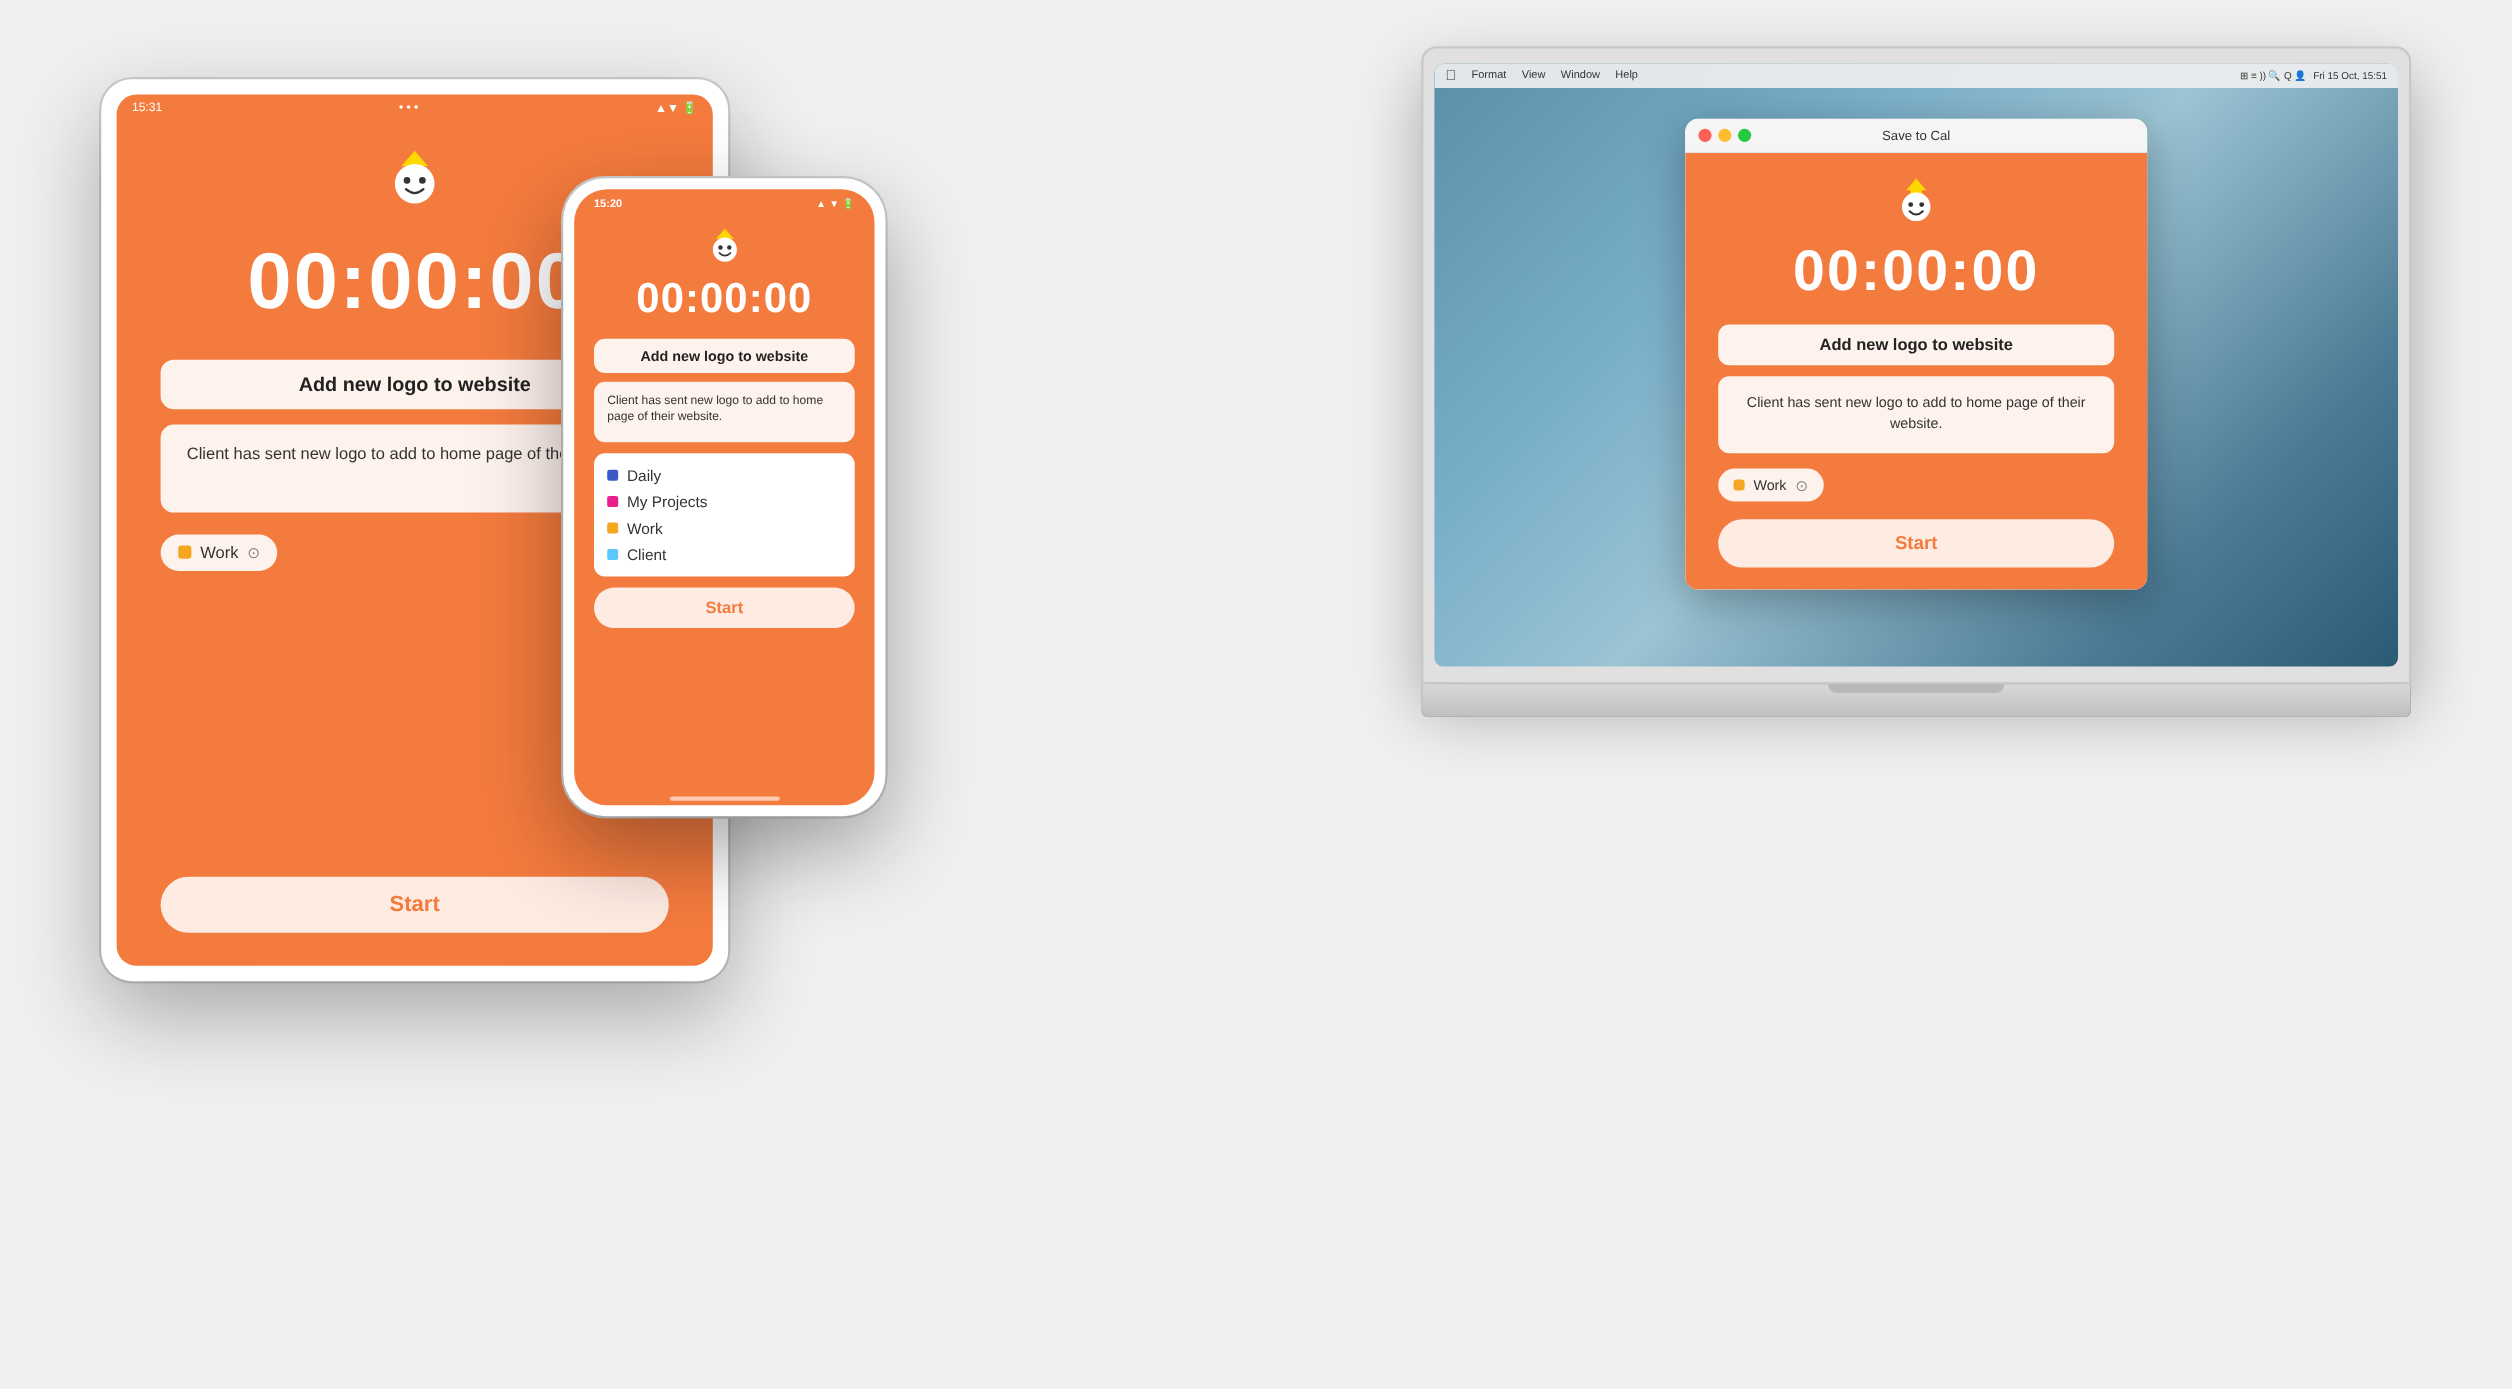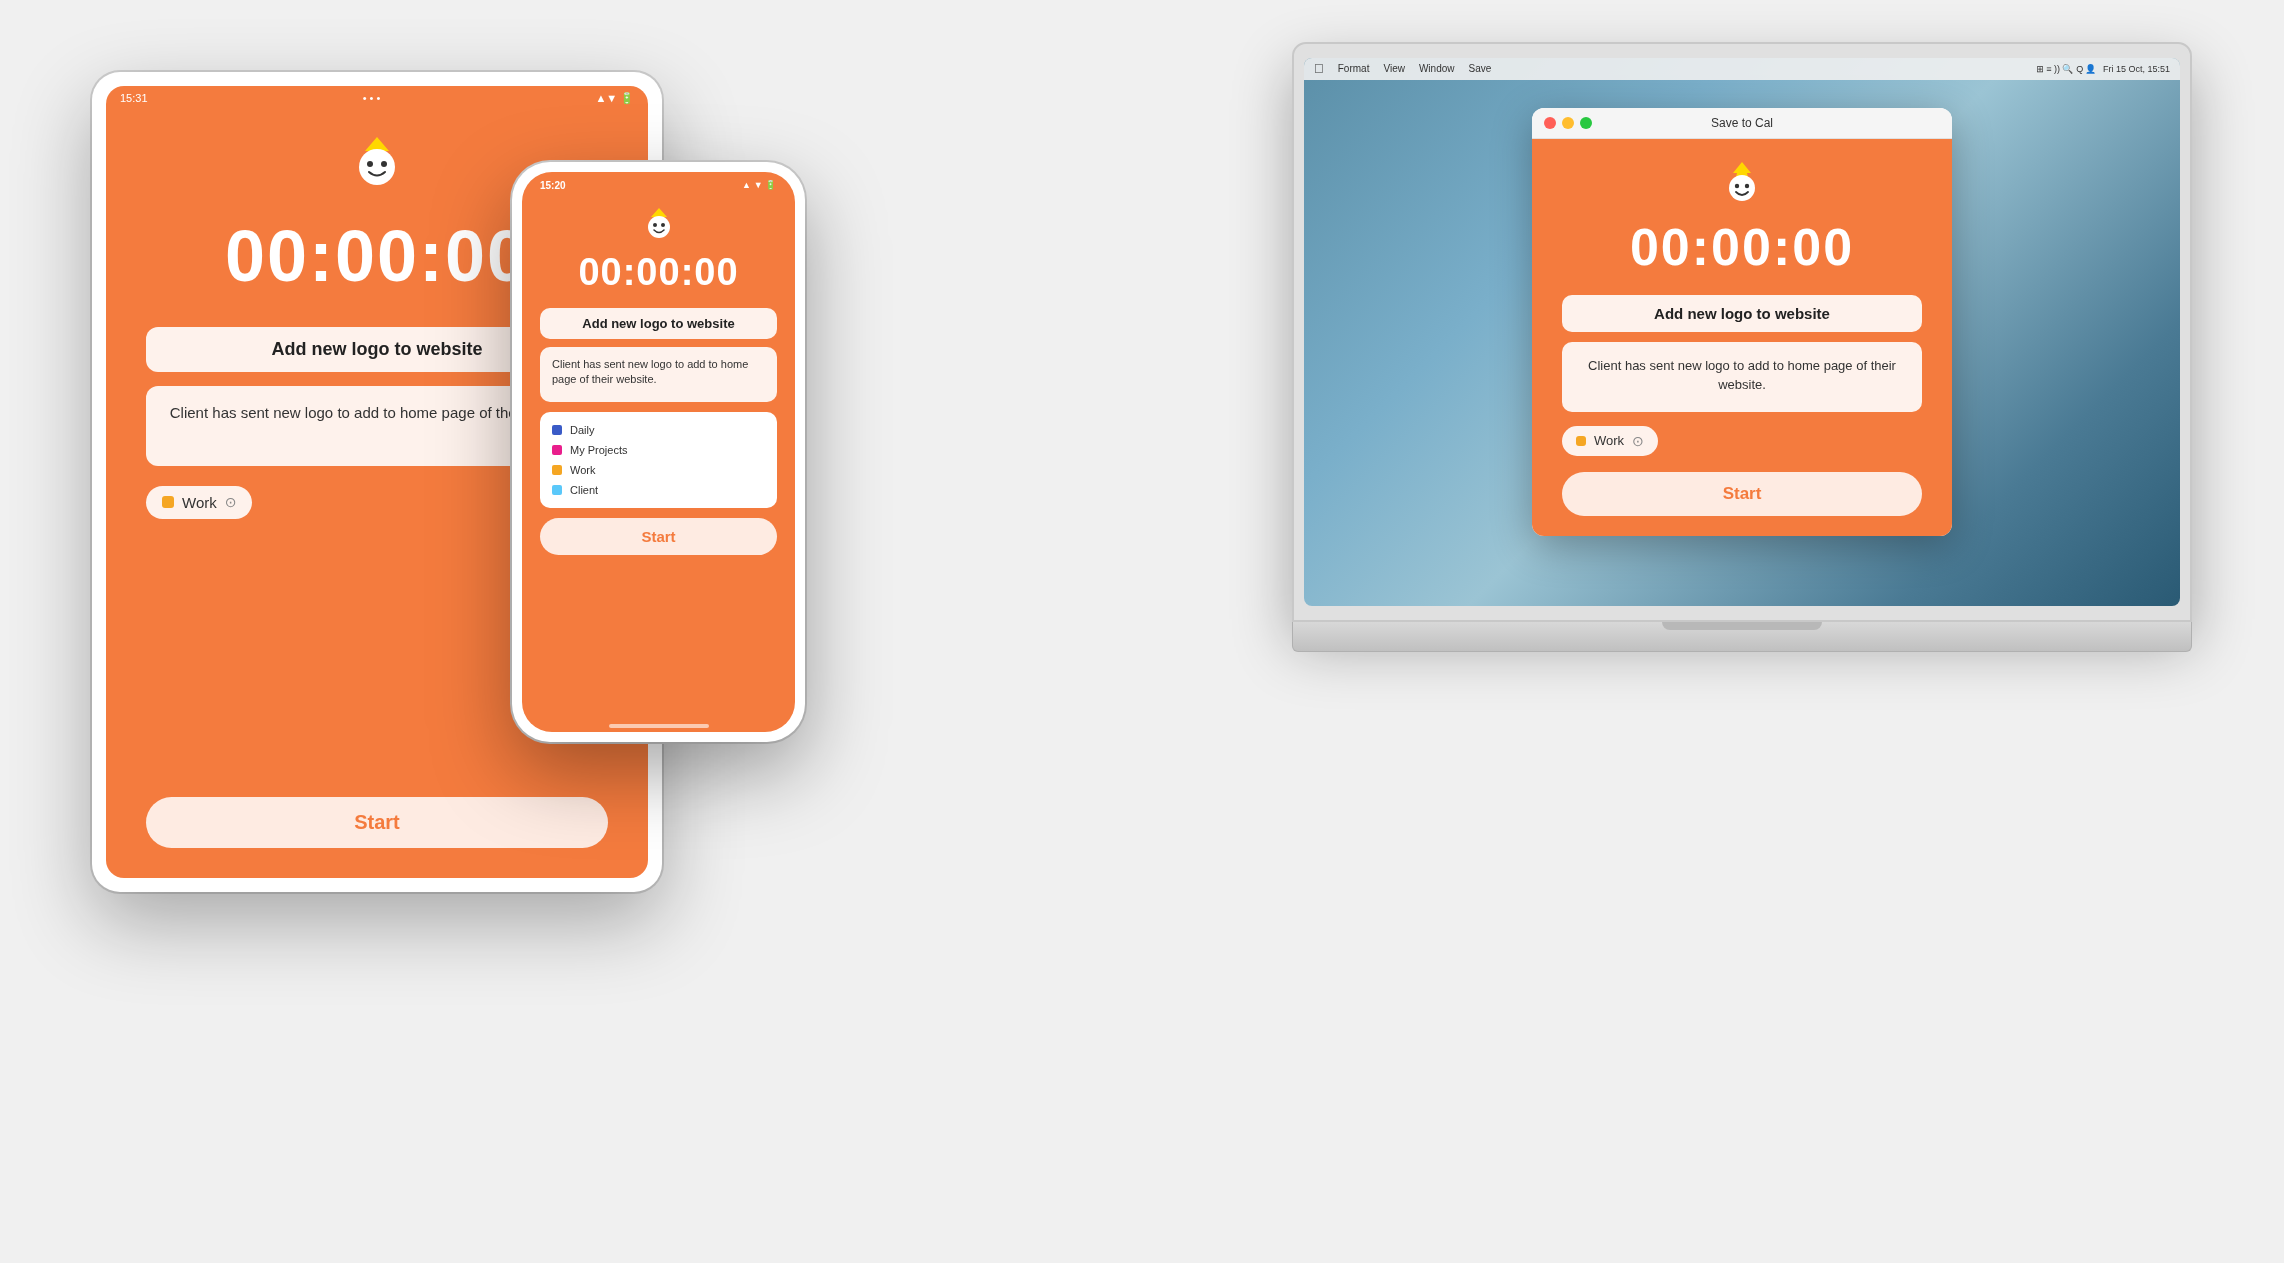--- a/index.html
+++ b/index.html
@@ -232,21 +232,21 @@
       line-height: 1.4;
       margin-bottom: 10px;
       min-height: 55px;
     }
 
     .phone-dropdown {
       background: white;
       border-radius: 10px;
       padding: 8px 12px;
       width: 100%;
-      font-size: 11px;
+      font-size: 14px;
       color: #333;
     }
 
     .phone-dropdown-item {
       display: flex;
       align-items: center;
       gap: 8px;
       padding: 4px 0;
     }
 
@@ -582,21 +582,21 @@
 
   <div class="laptop">
     <div class="laptop-body">
       <div class="laptop-screen">
 
         <div class="laptop-menubar">
           <span class="menubar-apple"></span>
           <span>Format</span>
           <span>View</span>
           <span>Window</span>
-          <span>Save</span>
+          <span>Help</span>
           <div class="menubar-right">
             <span>⊞ ≡ )) 🔍 Q 👤</span>
             <span>Fri 15 Oct, 15:51</span>
           </div>
         </div>
 
         <div class="app-window">
           <div class="window-titlebar">
             <div class="window-controls">
               <div class="window-btn close"></div>

